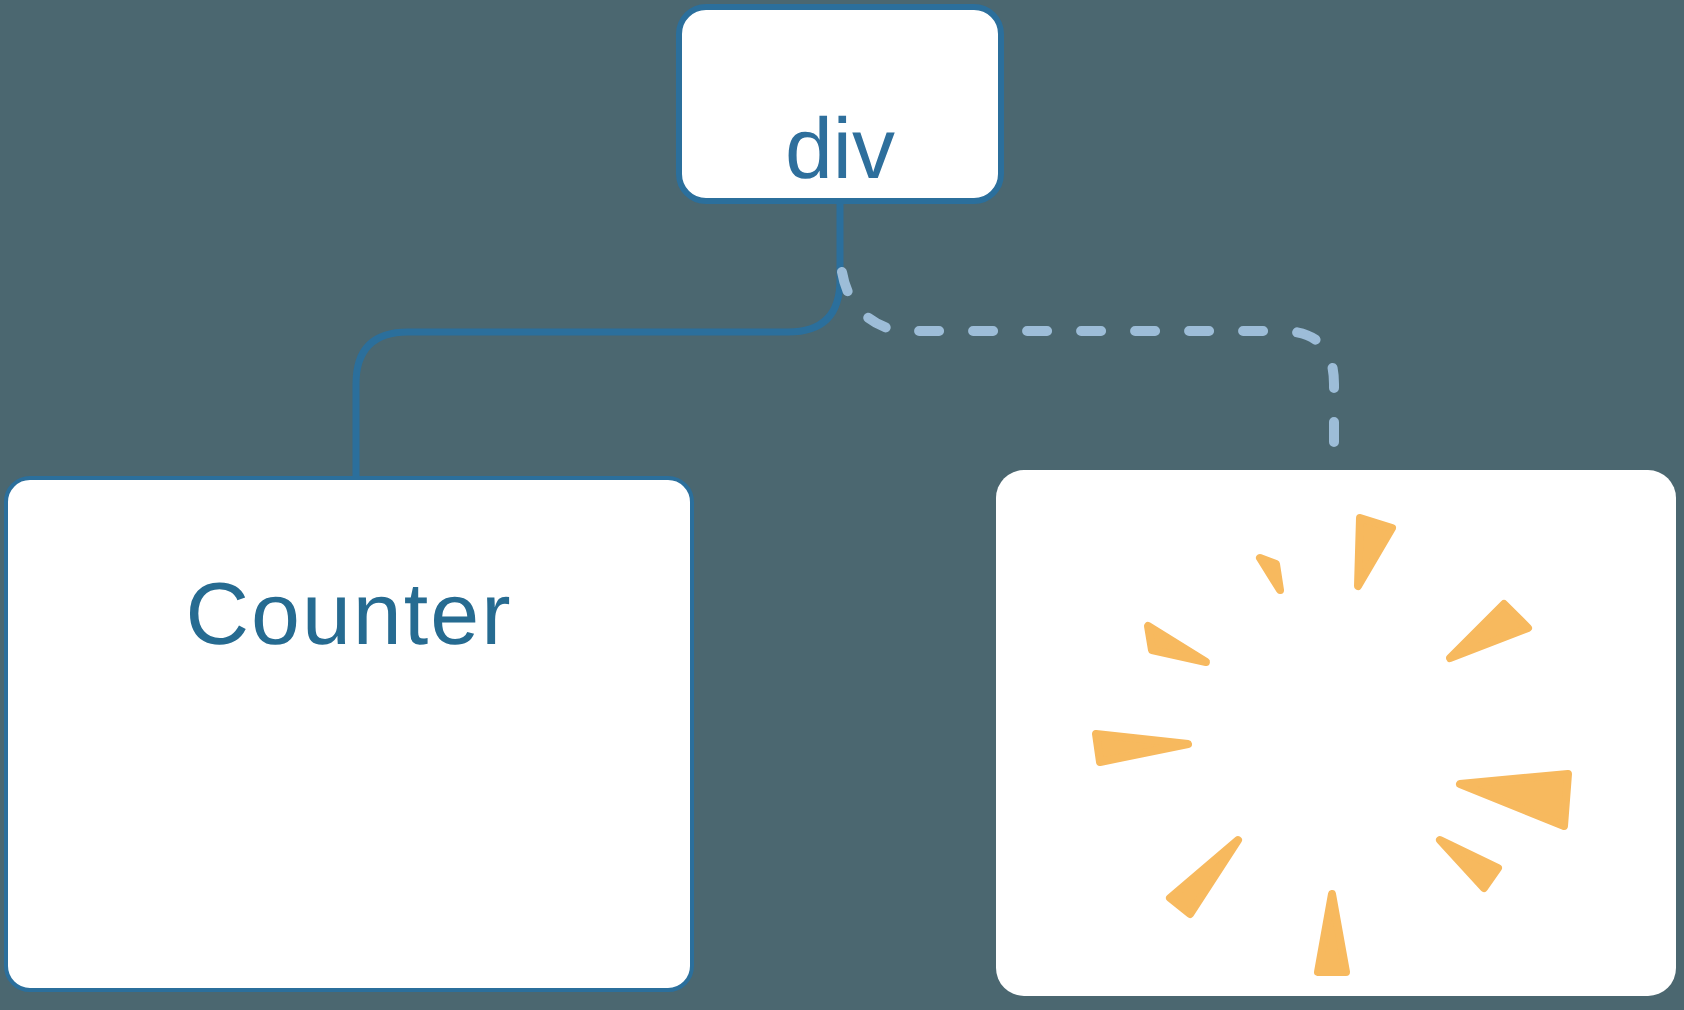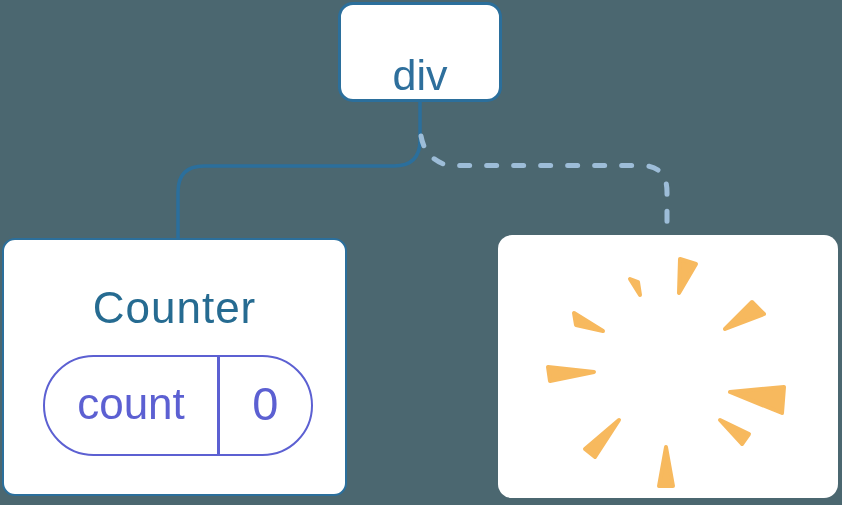--- a/index.html
+++ b/index.html
@@ -136,29 +136,20 @@
     <path class="connector-solid" d="M 420 101 L 420 140 Q 420 166 394 166 L 204 166 Q 178 166 178 192 L 178 240"></path>
     <path class="connector-dashed" d="M 421 136 Q 425 159 448 165.5 L 641 165.5 Q 667 165.5 667 192 L 667 236"></path>
   </svg>
 
   <div class="root-node">
     <span class="root-node-label">div</span>
   </div>
 
   <div class="counter-card">
     <div class="counter-title">Counter</div>
-    <div class="state-pill">
-      <div class="pill-key-cell">
-        <span>count</span>
-      </div>
-      <div class="pill-divider"></div>
-      <div class="pill-value-cell">
-        <span>0</span>
-      </div>
-    </div>
   </div>
 
   <div class="removed-card">
     <svg class="poof" viewBox="0 0 340 263" aria-hidden="true">
       <polygon points="132,44 140,47 142,60"></polygon>
       <polygon points="182,24 198,29 181,58"></polygon>
       <polygon points="254,67 266,79 227,94"></polygon>
       <polygon points="76,78 78,90 105,96"></polygon>
       <polygon points="50,132 52,146 96,137"></polygon>
       <polygon points="232,157 286,152 284,178"></polygon>

